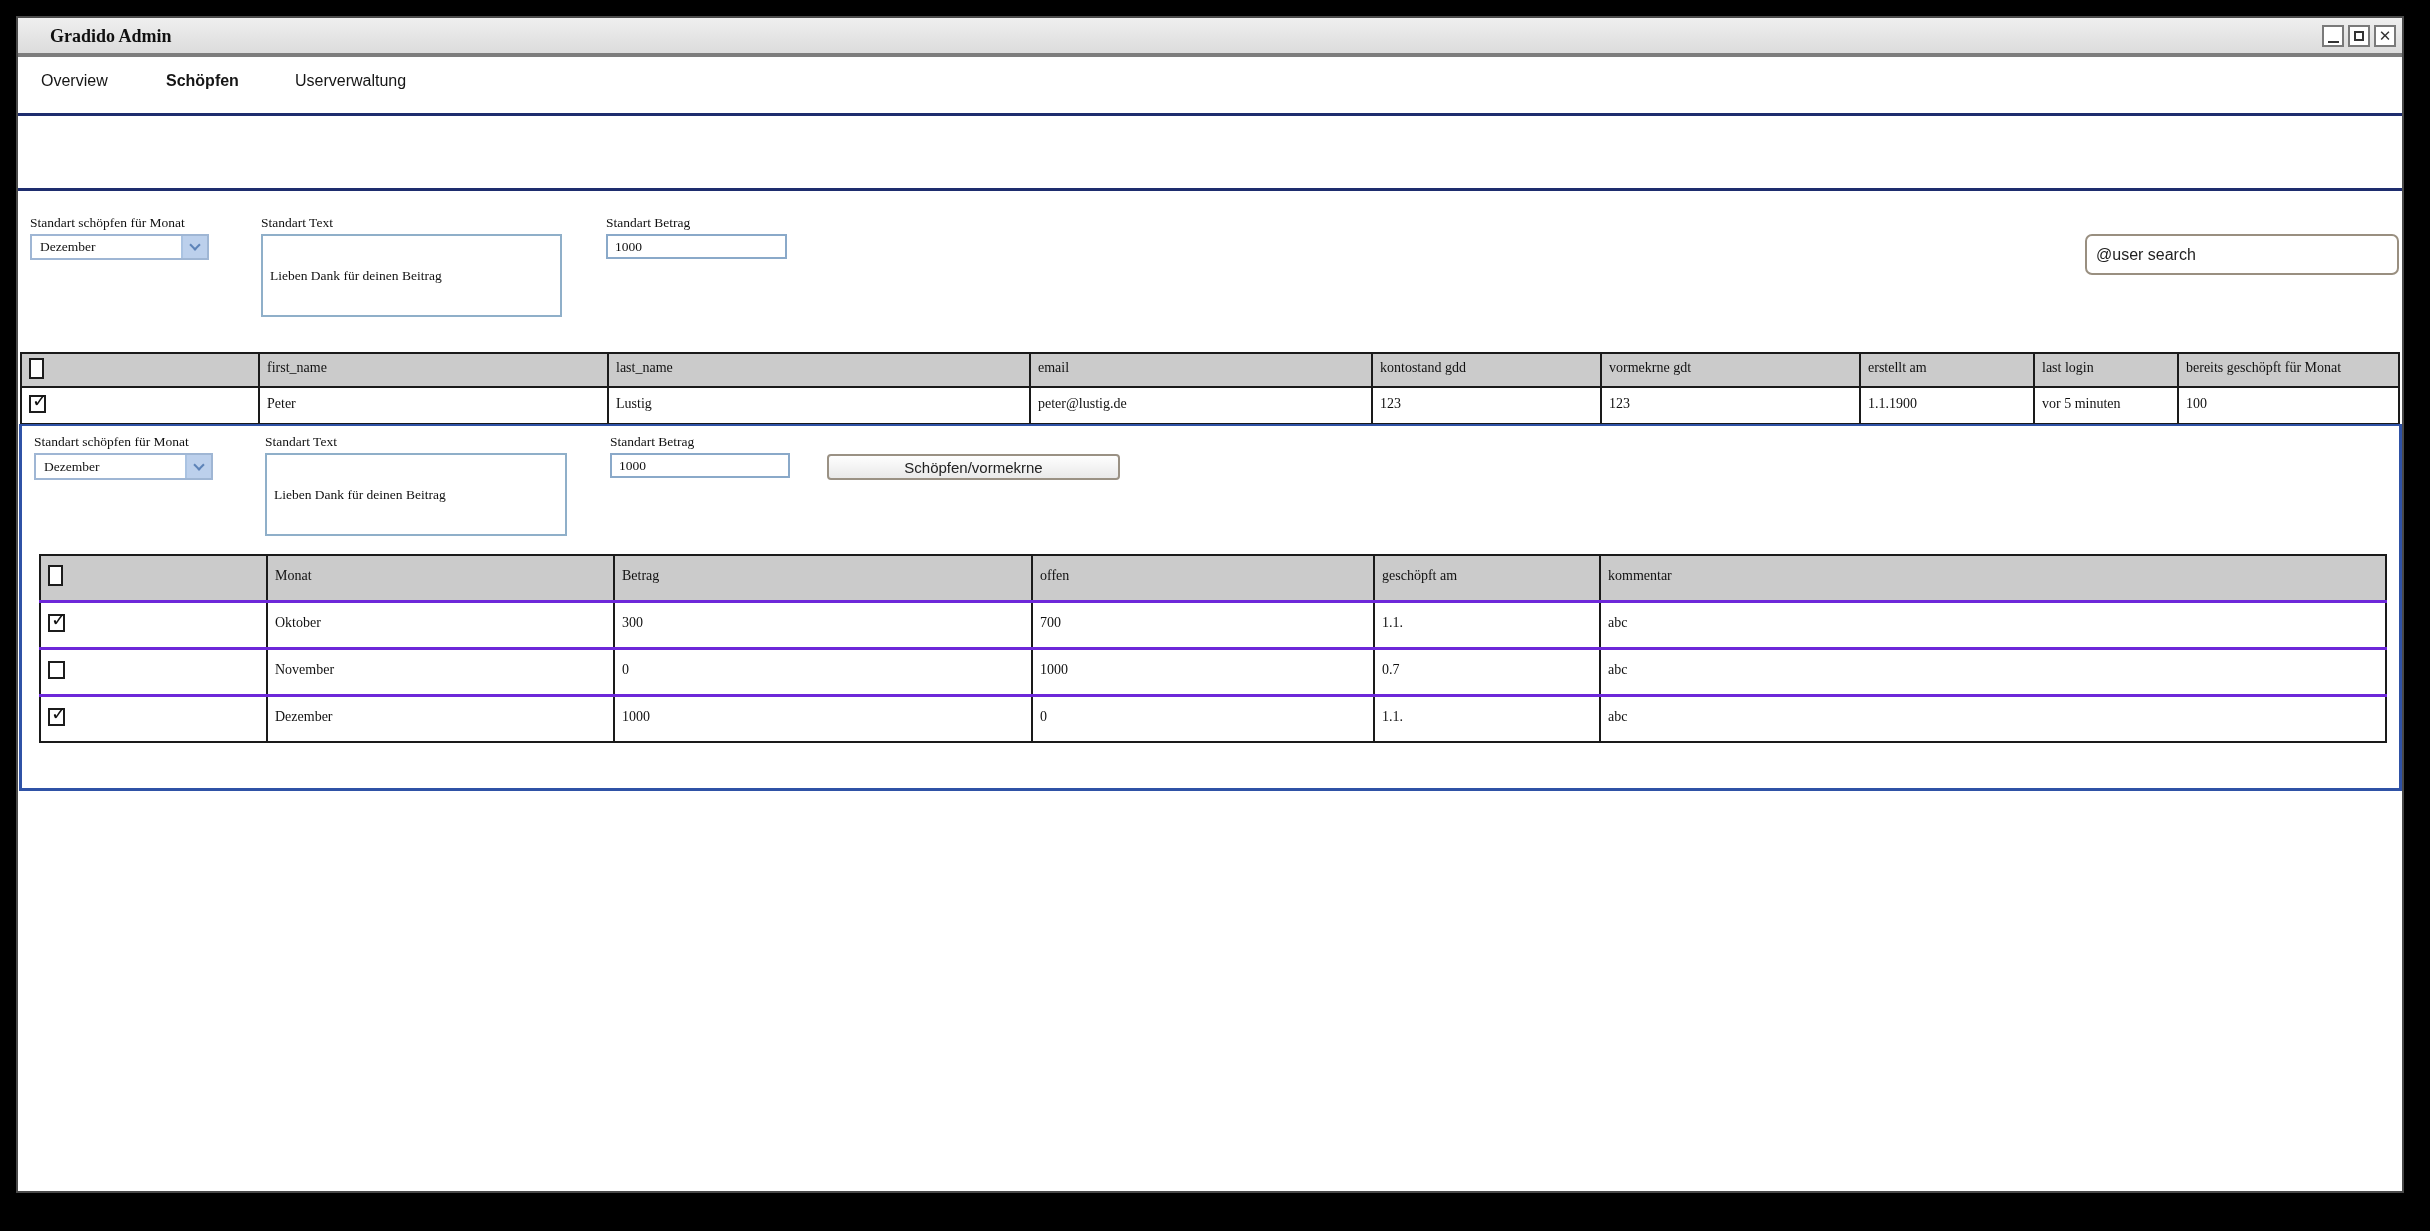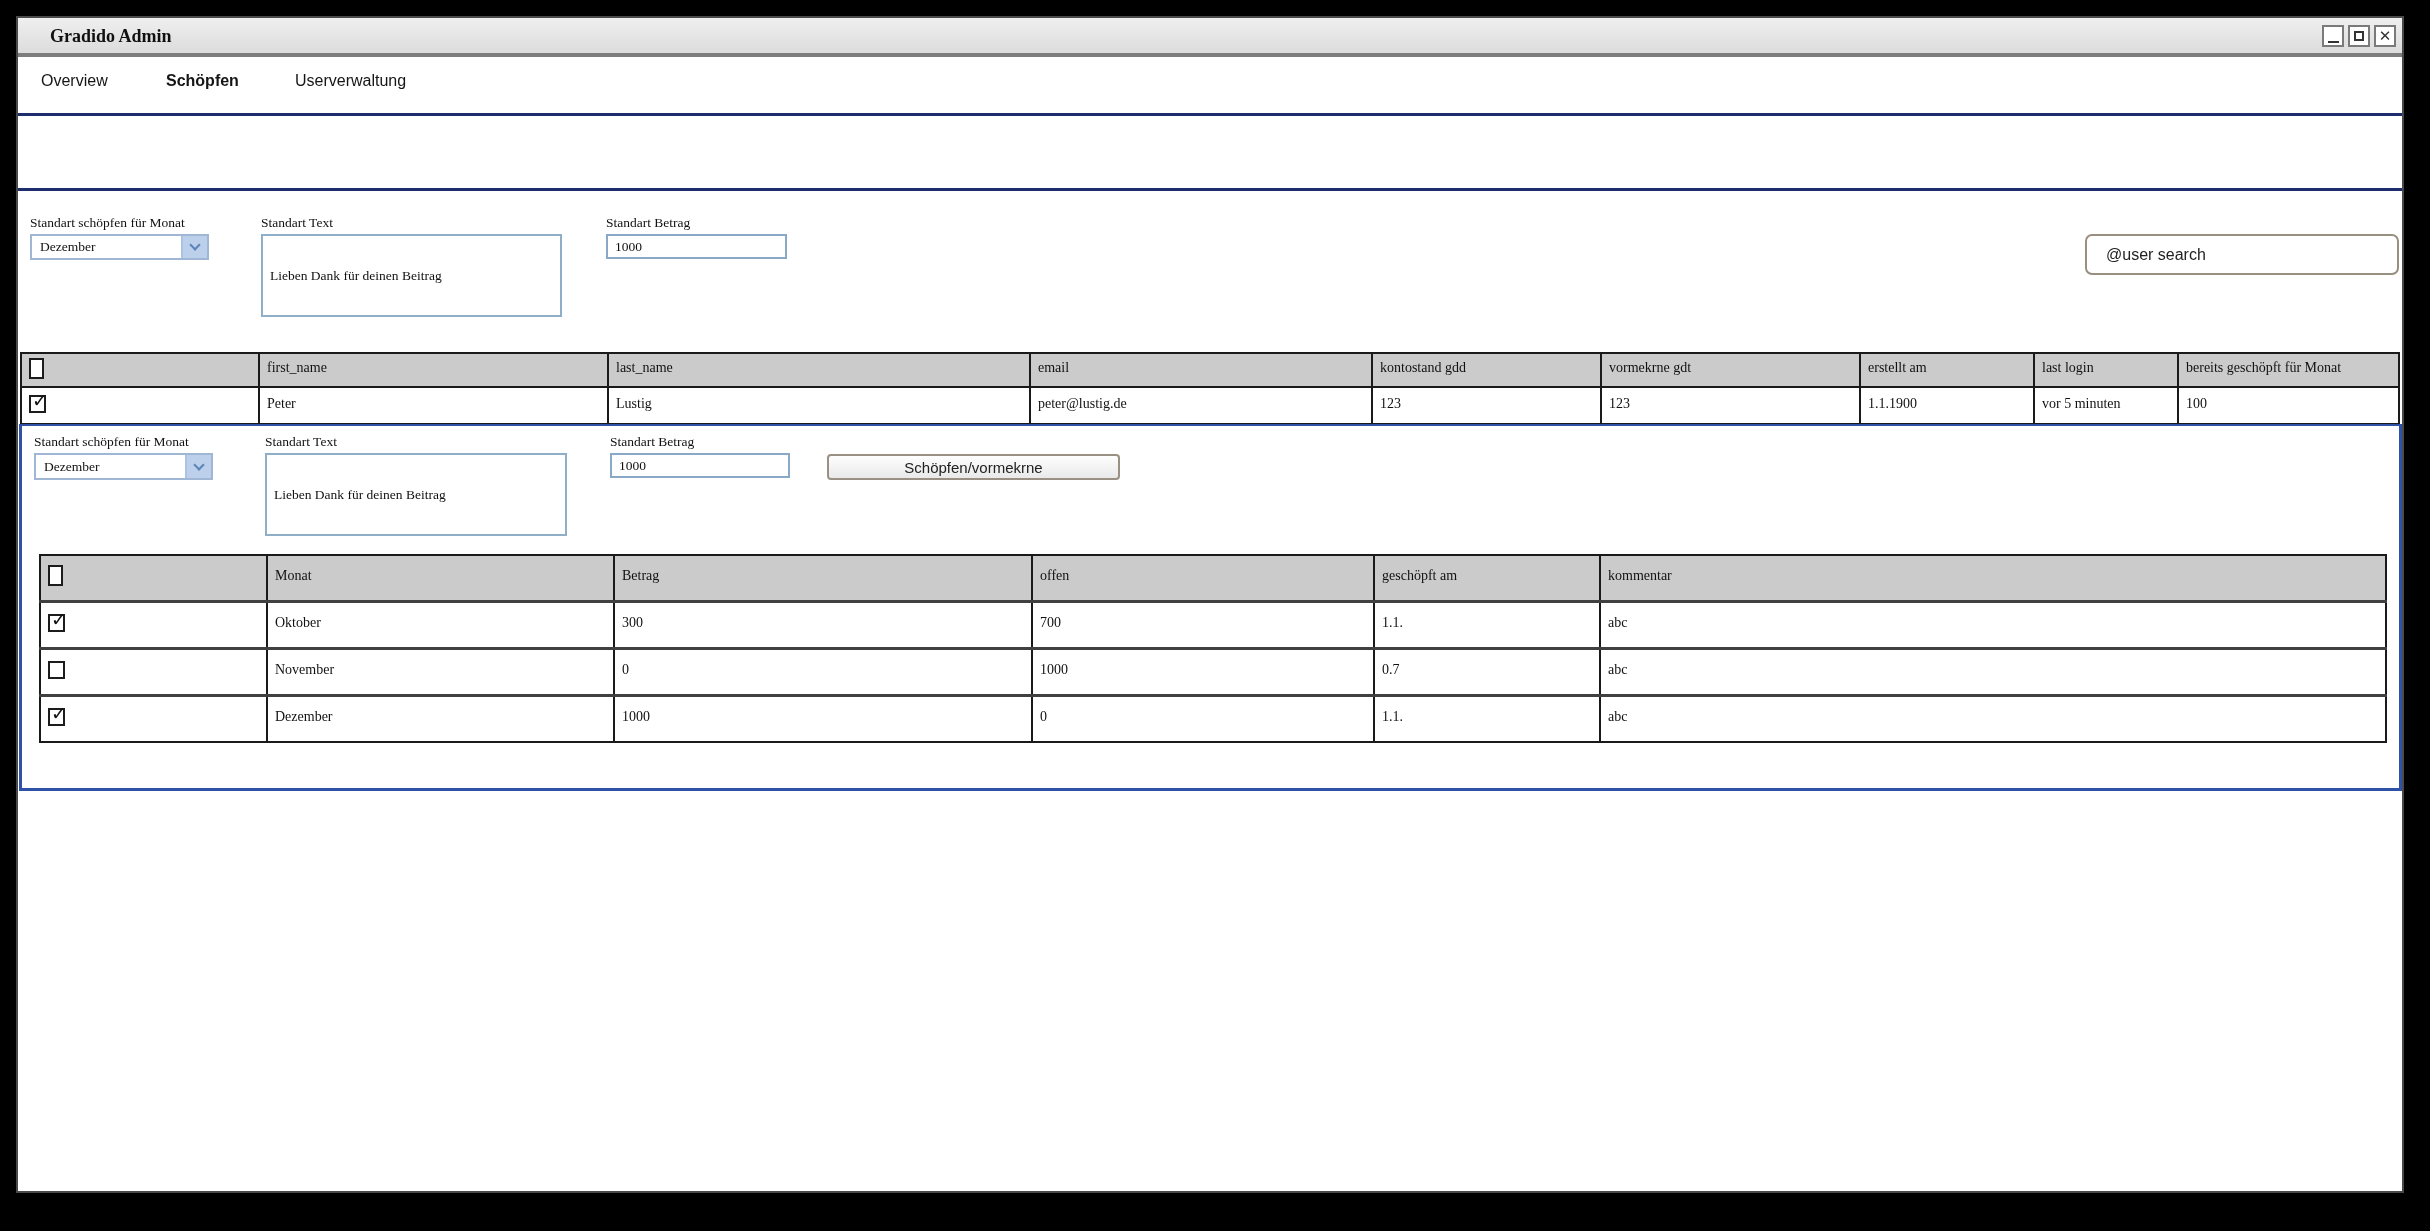--- a/index.html
+++ b/index.html
@@ -44,21 +44,21 @@
                   border-left:2px solid #aac3e2; display:flex; align-items:center; justify-content:center; }
   .chev { display:block; width:8px; height:8px; border-left:2px solid #5d83b8; border-bottom:2px solid #5d83b8;
           transform:rotate(-45deg); margin-top:-4px; }
   .std-textarea { position:absolute; border:2px solid #8fafc9; background:#fff; resize:none; outline:none;
                   font-family:"Liberation Serif", serif; font-size:13.5px; color:#111;
                   padding:32px 6px 4px 7px; overflow:hidden; }
   .std-input { position:absolute; border:2px solid #8aa9c9; background:#fff; outline:none;
                font-family:"Liberation Serif", serif; font-size:13.5px; color:#111; padding-left:7px; }
   .search-input { position:absolute; left:2067px; top:216px; width:314px; height:41px;
                   border:2px solid #998f80; border-radius:7px; background:#fff; outline:none;
-                  font-family:"Liberation Sans", sans-serif; font-size:16px; color:#222; padding-left:19px; }
+                  font-family:"Liberation Sans", sans-serif; font-size:16px; color:#222; padding-left:9px; }
 
   
   .lbl-month-1 { left:12px; top:197px; } .sel-month-1 { left:12px; top:216px; width:179px; }
   .lbl-text-1  { left:243px; top:197px; } .ta-1 { left:243px; top:216px; width:301px; height:83px; }
   .lbl-amount-1{ left:588px; top:197px; } .in-amount-1 { left:588px; top:216px; width:181px; height:25px; }
 
   
   .grid { border-collapse:collapse; table-layout:fixed; background:#fff; }
   .grid th, .grid td { border:2px solid #1a1a1a; font-family:"Liberation Serif", serif; font-size:14px;
                        font-weight:400; text-align:left; padding:0 4px 4px 7px; color:#111;
@@ -77,21 +77,21 @@
   .panel { position:absolute; left:1px; top:406px; width:2383px; height:367px;
            border:3px solid #2f52a6; border-top-width:2px; background:#fff; }
   .lbl-month-2 { left:12px; top:8px; } .sel-month-2 { left:12px; top:27px; width:179px; height:27px; }
   .lbl-text-2  { left:243px; top:8px; } .ta-2 { left:243px; top:27px; width:302px; height:83px; }
   .lbl-amount-2{ left:588px; top:8px; } .in-amount-2 { left:588px; top:27px; width:180px; height:25px; }
   .create-btn { position:absolute; left:805px; top:28px; width:293px; height:26px;
                 background:linear-gradient(#fefefe,#e9e9e9); border:2px solid #9a9184; border-radius:4px;
                 font-family:"Liberation Sans", sans-serif; font-size:15px; color:#222; cursor:pointer; }
   .month-grid { position:absolute; left:17px; top:128px; width:2346px; }
   .month-grid thead tr { height:46px; } .month-grid tbody tr { height:47px; }
-  .month-grid tbody td { border-top:3px solid #404040; }
+  .month-grid tbody td { border-top:3px solid #6d28d9; }
 </style>
 </head>
 <body>
 
 <div class="stage">
   <div class="window">
 
     <div class="titlebar">
       <span class="title">Gradido Admin</span>
       <div class="win-controls">

